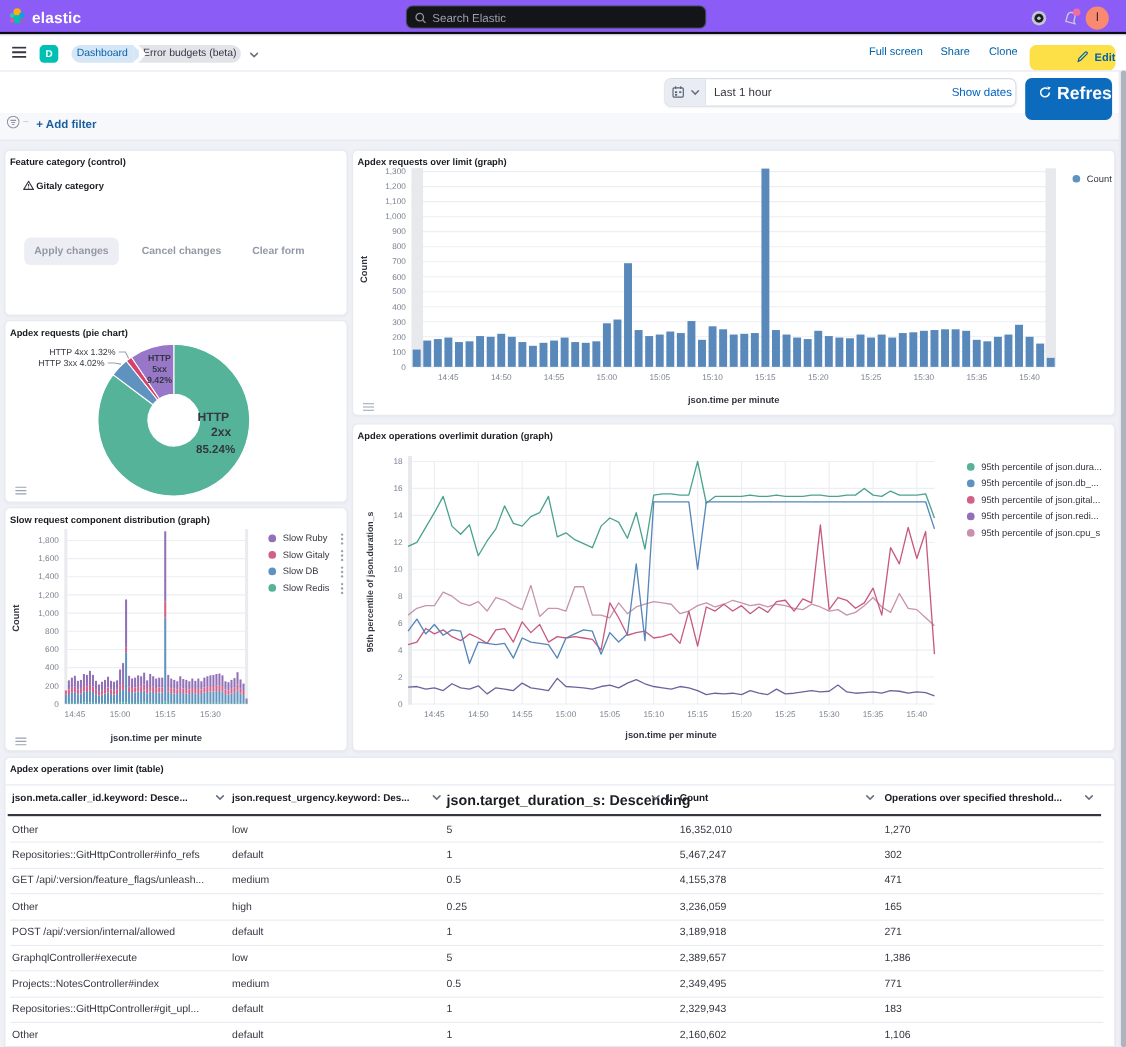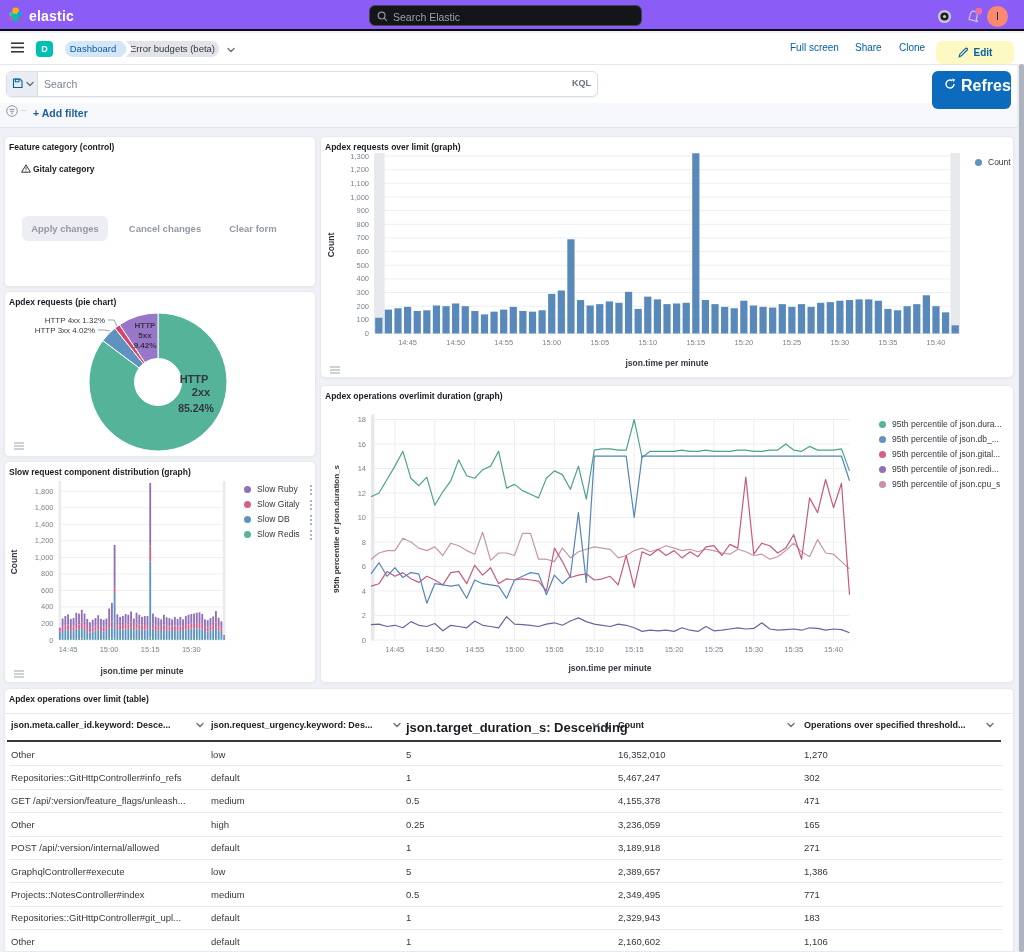--- a/index.html
+++ b/index.html
@@ -55,38 +55,42 @@
       <div class="abs" style="left:126px;top:8px;width:93px;height:16px;background:#e2e4ea;border-radius:0 9px 9px 0;font-size:9.5px;color:#343741;line-height:16px;text-align:left;text-indent:4px">Error budgets (beta)</div>
       <svg class="abs" style="left:126px;top:8px" width="7" height="16" viewBox="0 0 7 16">
         <polygon points="0,0 7,8 0,16" fill="#fff"></polygon>
       </svg>
       <svg style="position:absolute;left:226px;top:12px" width="10.0" height="10.0" viewBox="0 0 10 10">
         <polyline points="2,3.5 5,6.5 8,3.5" fill="none" stroke="#69707d" stroke-width="1.4" stroke-linecap="round"></polyline>
       </svg>
       <div class="abs" style="left:790px;top:9px;font-size:10px;color:#0061a6">Full screen</div>
       <div class="abs" style="left:855px;top:9px;font-size:10px;color:#0061a6">Share</div>
       <div class="abs" style="left:899px;top:9px;font-size:10px;color:#0061a6">Clone</div>
-      <div class="abs" style="left:936px;top:8px;width:78px;height:23px;background:#fef9c3;border-radius:6px;color:#0061a6;font-size:10px;font-weight:bold;text-align:center;line-height:23px"><svg style="vertical-align:-2px;margin-right:5px" width="11" height="11" viewBox="0 0 11 11">
+      <div class="abs" style="left:936px;top:8px;width:78px;height:23px;background:#fde047;border-radius:6px;color:#0061a6;font-size:10px;font-weight:bold;text-align:right;line-height:23px"><svg style="vertical-align:-2px;margin-right:5px" width="11" height="11" viewBox="0 0 11 11">
           <path d="M1.2 9.8 L1.8 7.2 L7.6 1.4 Q8.3 0.7 9.1 1.5 Q9.9 2.3 9.2 3 L3.4 8.8 Z" fill="none" stroke="#0061a6" stroke-width="1.1"></path>
         </svg>Edit</div>
     </div>
     <div class="abs" style="left:0;top:64px;width:1024px;height:39px;background:#fff;border-top:1px solid #e3e6ef"></div>
     <div class="abs" style="left:0;top:103px;width:1024px;height:25px;background:#f6f8fc;border-bottom:1px solid #dfe3ec"></div>
-    <div class="abs" style="left:6px;top:71px;width:592px;height:26px;background:#fff;border:1px solid #d8dee8;border-radius:6px;box-shadow:0 1px 2px rgba(152,162,179,0.15)">
-      <div class="abs" style="left:0;top:0;width:31px;height:24px;background:#e9edf3;border-radius:5px 0 0 5px;border-right:1px solid #d8dee8">
-        <svg class="abs" style="left:5px;top:6px" width="11" height="11" viewBox="0 0 11 11">
-          <path d="M1.5 1 H8 L10 3 V9.5 H1.5 Z" fill="none" stroke="#0061a6" stroke-width="1.1"></path>
-          <rect x="3.4" y="1.2" width="3.6" height="2.6" fill="none" stroke="#0061a6" stroke-width="1"></rect>
+    <div class="abs" style="left:604px;top:71px;width:320px;height:26px;background:#fff;border:1px solid #d8dee8;border-radius:6px;box-shadow:0 1px 2px rgba(152,162,179,0.15)">
+      <div class="abs" style="left:0;top:0;width:37px;height:24px;background:#e9edf3;border-radius:5px 0 0 5px;border-right:1px solid #d8dee8">
+        <svg class="abs" style="left:6px;top:6px" width="11" height="11" viewBox="0 0 11 11">
+          <rect x="0.8" y="1.8" width="9.4" height="8.4" rx="1" fill="none" stroke="#5a6472" stroke-width="1.1"></rect>
+          <line x1="3.2" y1="0.5" x2="3.2" y2="3" stroke="#5a6472" stroke-width="1.1"></line>
+          <line x1="7.8" y1="0.5" x2="7.8" y2="3" stroke="#5a6472" stroke-width="1.1"></line>
+          <rect x="2.6" y="5" width="2" height="1.6" fill="#5a6472"></rect>
+          <rect x="6.4" y="5" width="2" height="1.6" fill="#5a6472"></rect>
+          <rect x="2.6" y="7.4" width="2" height="1.6" fill="#5a6472"></rect>
         </svg>
-        <svg style="position:absolute;left:18px;top:7px" width="10.0" height="10.0" viewBox="0 0 10 10">
+        <svg style="position:absolute;left:22px;top:7px" width="10.0" height="10.0" viewBox="0 0 10 10">
           <polyline points="2,3.5 5,6.5 8,3.5" fill="none" stroke="#69707d" stroke-width="1.4" stroke-linecap="round"></polyline>
         </svg>
       </div>
-      <div class="abs" style="left:37px;top:6px;font-size:10.5px;color:#7b8291">Search</div>
-      <div class="abs" style="right:1px;top:5px;font-size:9px;font-weight:bold;color:#69707d;background:#fff;padding:1px 5px;border-radius:3px">KQL</div>
+      <div class="abs" style="left:44px;top:6px;font-size:10.5px;color:#343741">Last 1 hour</div>
+      <div class="abs" style="right:3px;top:6px;font-size:10.5px;color:#0061c2">Show dates</div>
     </div>
     <div class="abs" style="left:932px;top:71px;width:79px;height:38px;background:#0d6bbd;border-radius:6px;color:#fff;font-size:16px;font-weight:bold">
       <svg class="abs" style="left:12px;top:7px" width="12" height="12" viewBox="0 0 12 12">
         <path d="M10 6 A4 4 0 1 1 8.4 2.8" fill="none" stroke="#fff" stroke-width="1.4"></path>
         <polygon points="8,0.6 11.2,1.4 9.4,4" fill="#fff"></polygon>
       </svg>
       <div class="abs" style="left:29px;top:6px">Refresh</div>
     </div>
     <svg class="abs" style="left:6px;top:105px" width="12" height="12" viewBox="0 0 12 12">
       <circle cx="6" cy="6" r="5.3" fill="none" stroke="#8e95a5" stroke-width="1"></circle>

